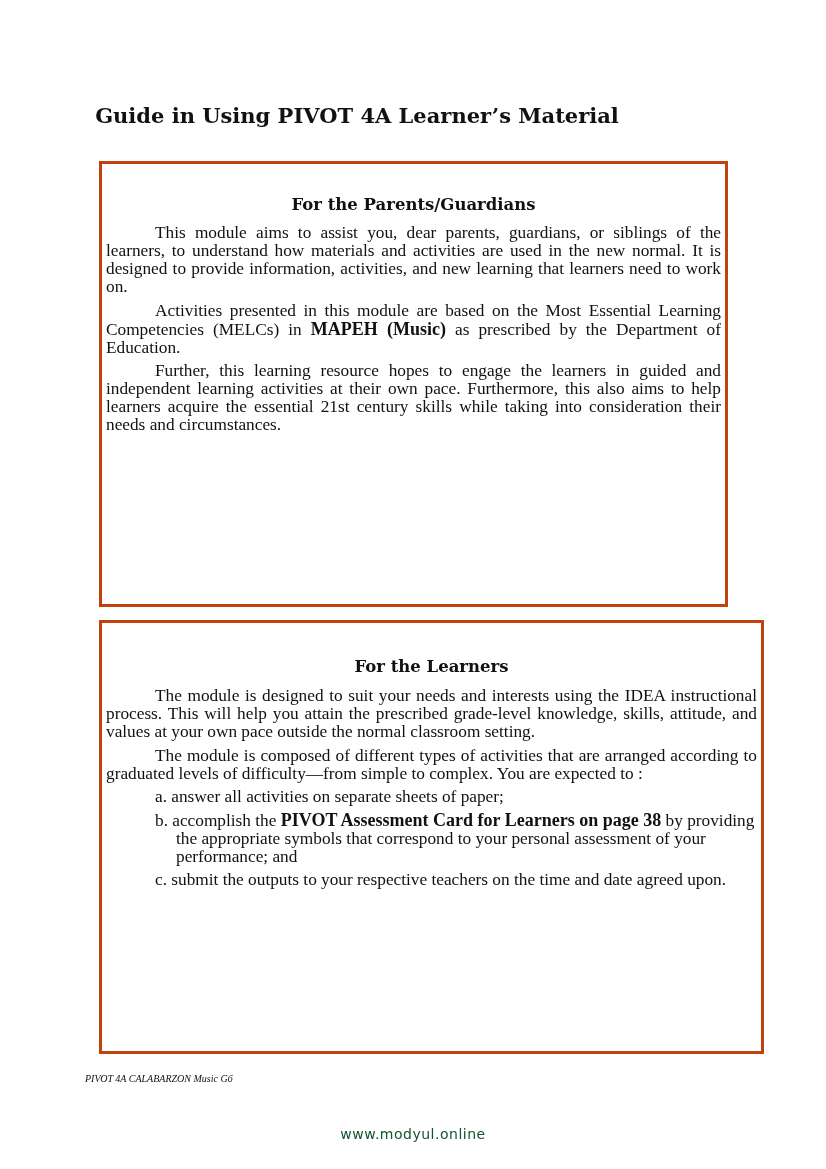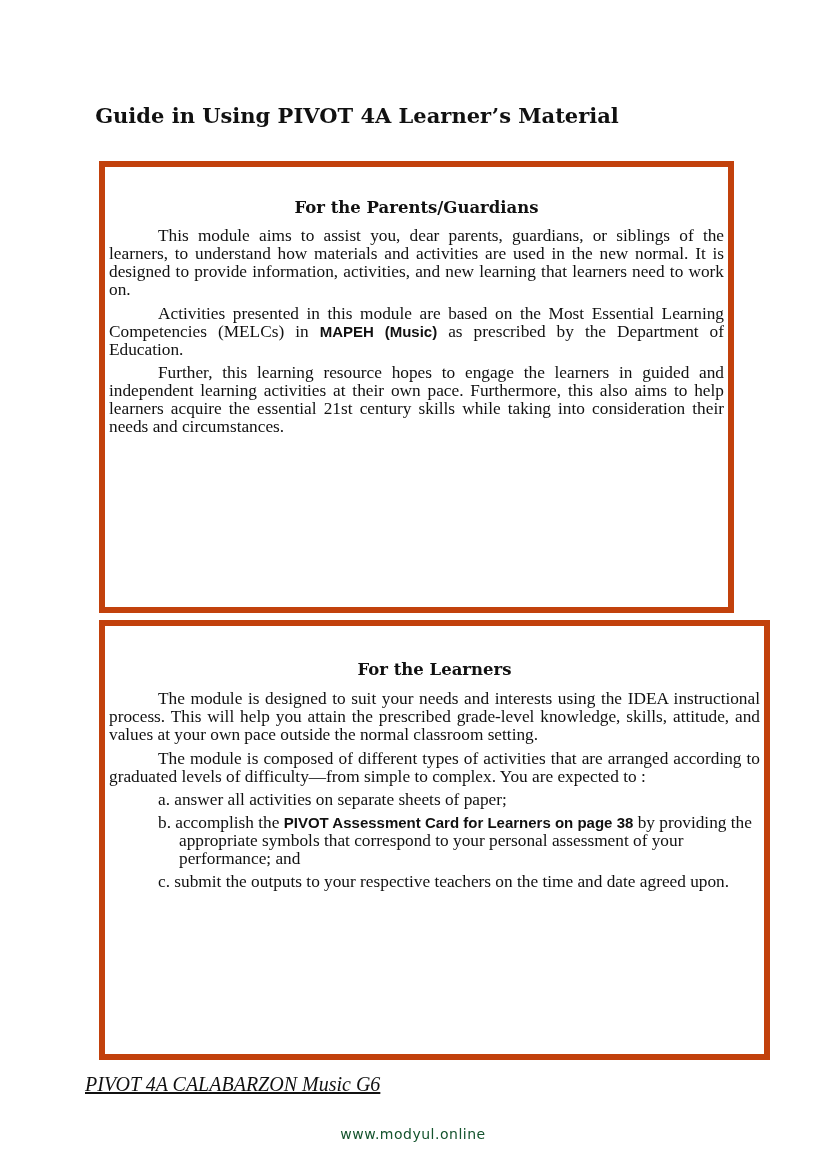--- a/index.html
+++ b/index.html
@@ -7,46 +7,45 @@
       width: 826px; height: 1169px; position: relative; overflow: hidden;
       font-family: "DejaVu Serif", "Liberation Serif", serif;
       color: #111111;
     }
     .page-title {
       position: absolute; left: 0; width: 714px; top: 103px;
       text-align: center; font-weight: bold; font-size: 21px; letter-spacing: 0px;
     }
     .box {
       position: absolute; left: 99px; width: 623px;
-      border: 6px solid #c2410c; box-sizing: content-box;
+      border: 3px solid #c2410c; box-sizing: content-box;
     }
     .box1 { top: 161px; height: 440px; }
     .box2 { top: 620px; height: 428px; padding-left: 36px; }
     .box-heading {
       position: absolute; left: 0; right: 0; text-align: center;
       font-weight: bold; font-size: 16.5px;
     }
     .box1 .box-heading { top: 31px; }
     .box2 .box-heading { top: 34px; }
     .body-text {
       position: absolute; left: 4px; right: 4px;
       font-size: 15.5px; line-height: 18px; text-align: justify;
       font-family: "Liberation Serif", "DejaVu Serif", serif;
       font-size: 17.3px;
     }
     .para { margin: 0 0 5.5px 0; text-indent: 49px; }
     .list-item { margin: 0 0 5px 49px; padding-left: 21px; text-indent: -21px; text-align: left; }
-    b { font-family: Liberation Sans, sans-serif; font-weight: bold; font-size: 15px; }
+    b { font-family: Liberation Serif, serif; font-weight: bold; font-size: 18px; }
     .box1 .body-text { top: 60px; }
     .box2 .body-text { top: 64px; }
     .footer-ref {
       position: absolute; left: 85px; top: 1073px;
-      font-style: italic; font-size: 20px;
+      font-style: italic; font-size: 10px;
       font-family: "Liberation Serif", "DejaVu Serif", serif;
-      text-decoration: underline;
     }
     .watermark {
       position: absolute; left: 0; width: 826px; top: 1126px; text-align: center;
       font-family: "DejaVu Sans", "Liberation Sans", sans-serif;
       font-size: 14px; color: #14532d; letter-spacing: 0.5px;
     }
   </style>
 </head>
 <body>
 

